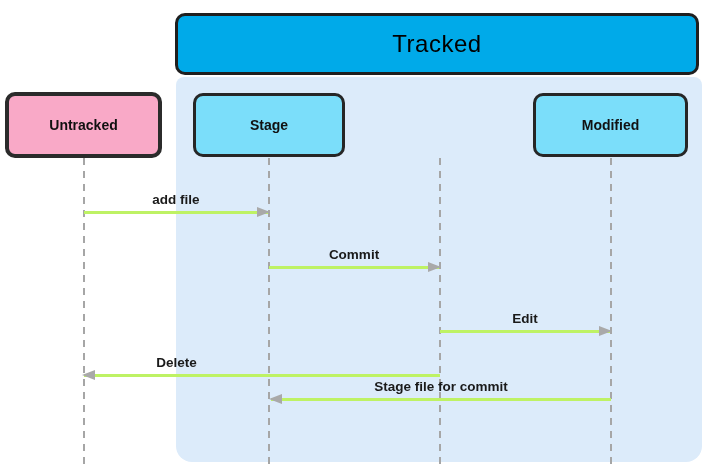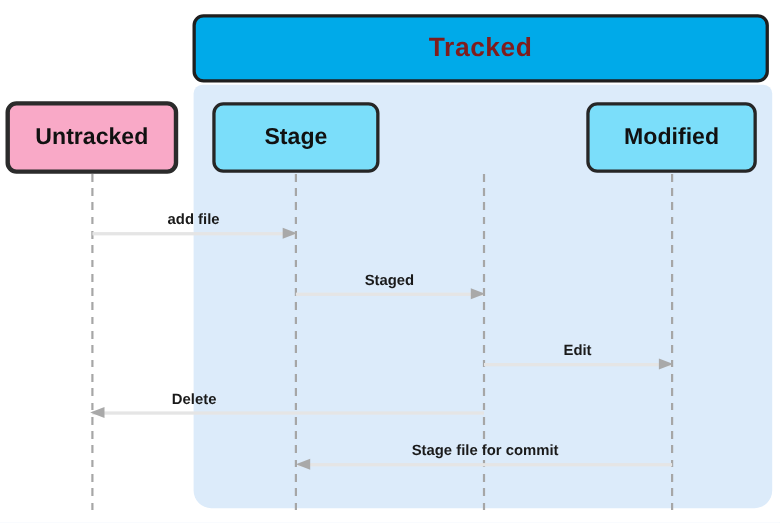--- a/index.html
+++ b/index.html
@@ -21,47 +21,47 @@
   .tracked-header{
     position:absolute;left:175px;top:13px;width:524px;height:62px;
     background:#00aae9;
     border:3px solid #1f1f1f;
     border-radius:10px;
     box-sizing:border-box;
     display:flex;align-items:center;justify-content:center;
     z-index:4;
   }
   .tracked-header span{
-    color:#7f1d1d;font-size:24px;font-weight:bold;letter-spacing:.5px;
+    color:#000000;font-size:24px;font-weight:normal;letter-spacing:.5px;
   }
   
   .state-box{
     position:absolute;
     box-sizing:border-box;
     border-radius:10px;
     display:flex;align-items:center;justify-content:center;
     z-index:3;
-    font-weight:bold;font-size:21px;color:#111111;
+    font-weight:bold;font-size:14px;color:#111111;
   }
   .state-untracked{left:5px;top:92px;width:157px;height:66px;background:#f9a9c7;border:4px solid #2b2b2b;}
   .state-staged   {left:193px;top:93px;width:152px;height:64px;background:#7bdefa;border:3px solid #262626;}
   .state-committed{left:363px;top:93px;width:153px;height:64px;background:#7bdefa;border:3px solid #262626;}
   .state-modified {left:533px;top:93px;width:155px;height:64px;background:#7bdefa;border:3px solid #262626;align-items:center;}
   
   .lifeline{
     position:absolute;top:158px;height:312px;width:2px;
     background:repeating-linear-gradient(to bottom,#a6a6a6 0px,#a6a6a6 7px,transparent 7px,transparent 13px);
     z-index:1;
   }
   .ll-untracked{left:83px;}
   .ll-staged{left:268px;}
   .ll-committed{left:439px;}
   .ll-modified{left:610px;}
   
-  .arrow{position:absolute;height:3px;background:#e5e5e5;z-index:2;}
+  .arrow{position:absolute;height:3px;background:#bef264;z-index:2;}
   .arrow .head{position:absolute;width:0;height:0;top:-4px;}
   .arrow.dir-right .head{
     right:-2px;
     border-top:5px solid transparent;border-bottom:5px solid transparent;
     border-left:13px solid #a9a9a9;
   }
   .arrow.dir-left .head{
     left:-2px;
     border-top:5px solid transparent;border-bottom:5px solid transparent;
     border-right:13px solid #a9a9a9;
@@ -69,21 +69,21 @@
   .arrow .arrow-label{
     position:absolute;bottom:7px;left:0;right:0;
     text-align:center;white-space:nowrap;
     font-size:13.5px;font-weight:bold;color:#1a1a1a;
   }
   .arrow-add-file{left:84px;top:211px;width:184px;}
   .arrow-commit  {left:269px;top:266px;width:170px;}
   .arrow-edit    {left:440px;top:330px;width:170px;}
   .arrow-delete  {left:84px;top:374px;width:356px;}
   .arrow-delete .arrow-label{right:auto;width:185px;}
-  .arrow-stage   {left:271px;top:421px;width:340px;}
+  .arrow-stage   {left:271px;top:398px;width:340px;}
 </style>
 </head>
 <body>
 
 <div class="canvas">
 
   <div class="tracked-region"></div>
 
   <div class="lifeline ll-untracked"></div>
   <div class="lifeline ll-staged"></div>
@@ -103,21 +103,21 @@
   <div class="state-box state-modified">
     <span>Modified</span>
   </div>
 
   <div class="arrow dir-right arrow-add-file">
     <div class="arrow-label">add file</div>
     <div class="head"></div>
   </div>
 
   <div class="arrow dir-right arrow-commit">
-    <div class="arrow-label">Staged</div>
+    <div class="arrow-label">Commit</div>
     <div class="head"></div>
   </div>
 
   <div class="arrow dir-right arrow-edit">
     <div class="arrow-label">Edit</div>
     <div class="head"></div>
   </div>
 
   <div class="arrow dir-left arrow-delete">
     <div class="arrow-label">Delete</div>

